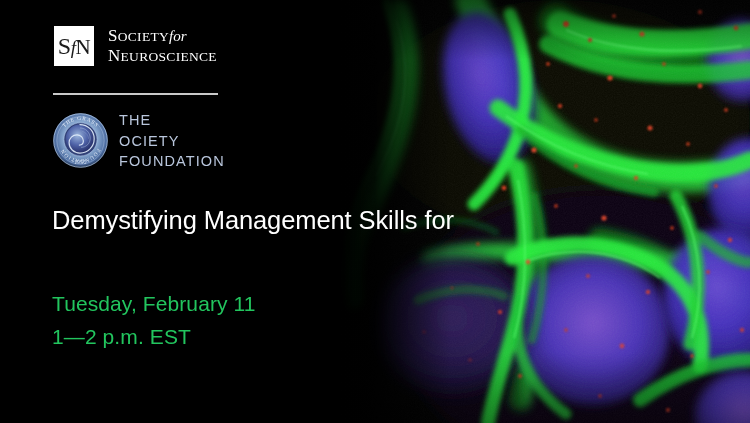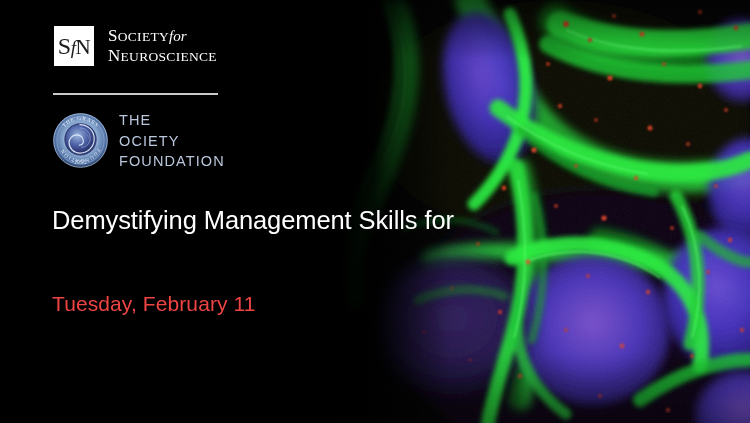--- a/index.html
+++ b/index.html
@@ -146,21 +146,21 @@
     line-height: 1.35;
     letter-spacing: -0.1px;
   }
   #event-title .t-line { display: block; white-space: nowrap; }
 
   
   #event-datetime {
     position: absolute;
     left: 52px;
     top: 288px;
-    color: #ef4444;
+    color: #22c55e;
     font-size: 21px;
     font-weight: 400;
     line-height: 1.55;
     letter-spacing: 0.1px;
   }
   #event-datetime .dt-line { display: block; white-space: nowrap; }
 </style>
 </head>
 <body>
 
@@ -409,16 +409,17 @@
         <div>FOUNDATION</div>
       </div>
     </div>
 
     <div id="event-title">
       <span class="t-line">Demystifying Management Skills for</span>
     </div>
 
     <div id="event-datetime">
       <span class="dt-line">Tuesday, February 11</span>
+      <span class="dt-line">1—2 p.m. EST</span>
     </div>
 
   </div>
 </div>
 
 </body></html>

